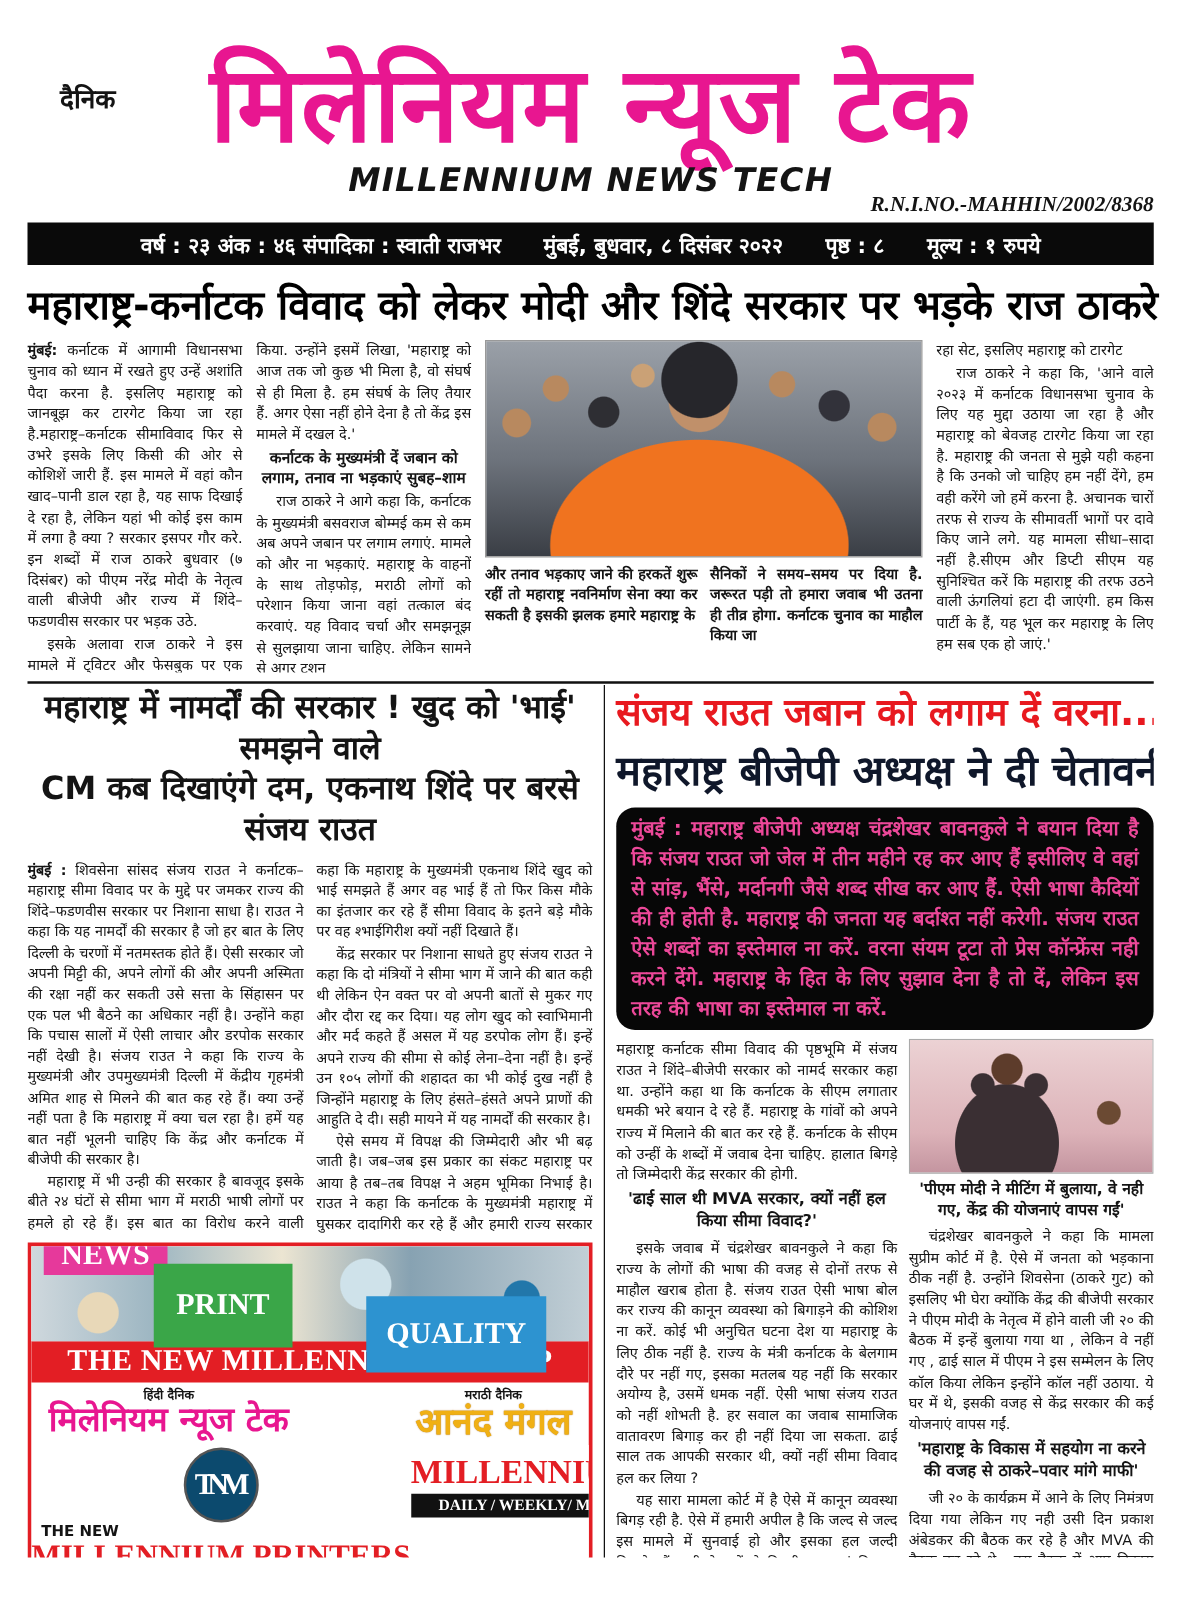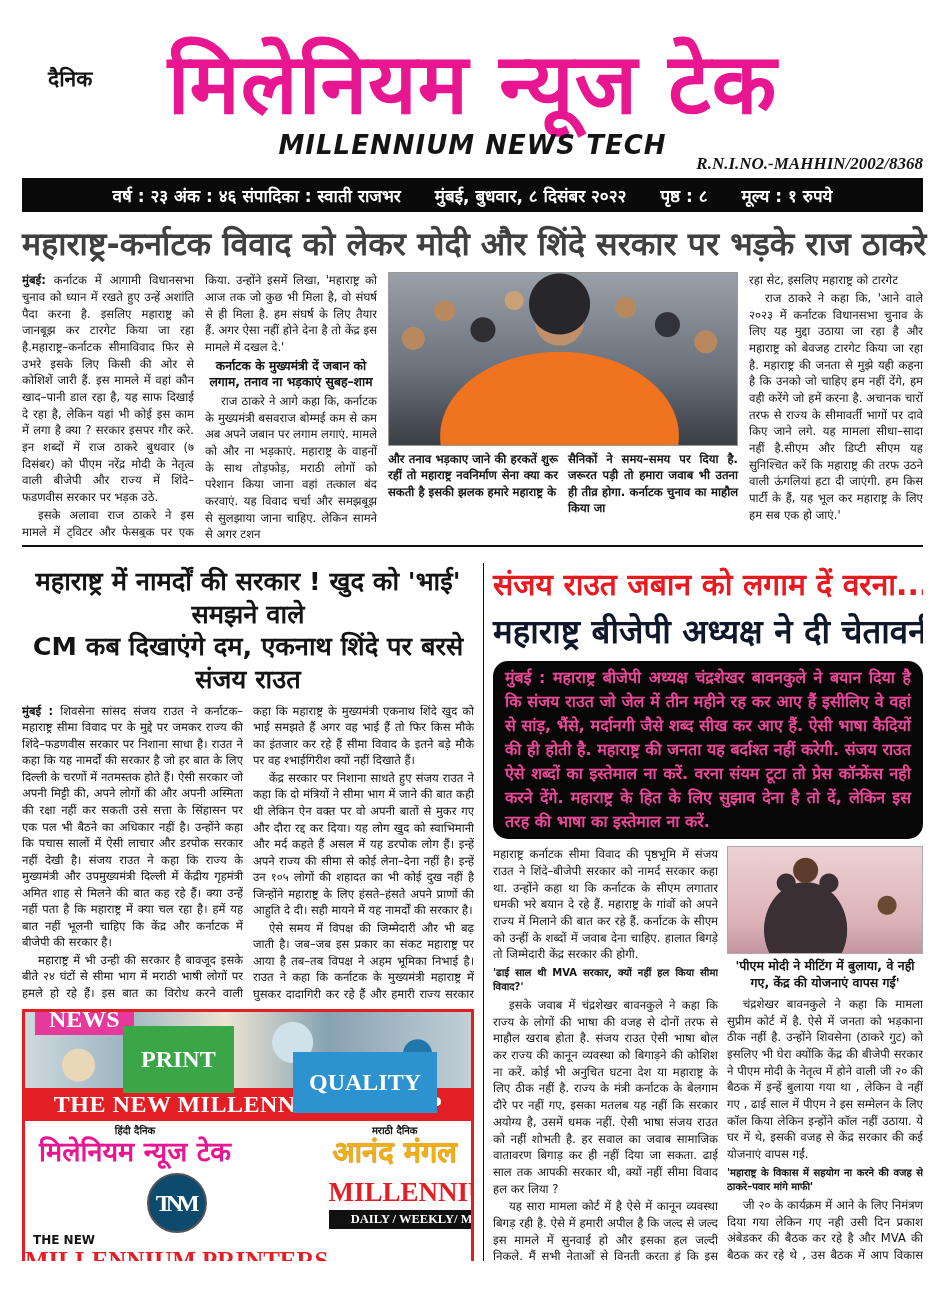--- a/index.html
+++ b/index.html
@@ -25,21 +25,21 @@
     position:absolute; right:0; bottom:-4px; font-family:"Liberation Serif",serif;
     font-weight:700; font-size:17px;
   }
   .info-bar{
     margin-top:8px; background:#0a0a0a; color:#fff; display:flex;
     justify-content:center; gap:34px; align-items:center; height:34px;
     font-size:17px; font-weight:700; white-space:nowrap;
   }
   
   .a1-headline{
-    color:#404040; font-weight:900; font-size:32px; text-align:center;
+    color:#000000; font-weight:900; font-size:32px; text-align:center;
     margin-top:9px; white-space:nowrap; letter-spacing:0px;
   }
   .a1-body{display:flex; gap:11px; margin-top:8px; height:266px; overflow:hidden;}
   .newscol{ text-align:justify; font-size:11.6px; line-height:1.44; overflow:hidden;}
   .newscol p{margin:0 0 1px 0; text-indent:16px;}
   .newscol p.noindent{text-indent:0;}
   .a1-c1{flex:0 0 172px;}
   .a1-c2{flex:0 0 172px;}
   .a1-photo-wrap{flex:0 0 350px;}
   .a1-c3{flex:1;}
@@ -57,21 +57,21 @@
       radial-gradient(circle at 80% 30%, #32323a 0 12px, rgba(0,0,0,0) 13px),
       radial-gradient(circle at 91% 40%, #b8895f 0 11px, rgba(0,0,0,0) 12px),
       radial-gradient(circle at 36% 16%, #caa176 0 9px, rgba(0,0,0,0) 10px),
       linear-gradient(180deg,#9aa0a8 0%,#6d737c 55%,#3a3e45 100%);
   }
   .a1-captions{display:flex; gap:10px; margin-top:5px;}
   .a1-captions div{flex:1; font-size:11.6px; line-height:1.4; text-align:justify; font-weight:600;}
   
   .rule{border:0; border-top:2px solid #111; margin:7px 0 0 0;}
   
-  .bottom{display:flex; margin-top:16px; height:698px;}
+  .bottom{display:flex; margin-top:1px; height:698px;}
   .half-left{flex:0 0 452px; padding-right:9px; border-right:1.5px solid #111; overflow:hidden;}
   .half-right{flex:1; padding-left:9px; overflow:hidden;}
   
   .a2-headline{
     font-weight:900; font-size:25.5px; line-height:1.28; text-align:center; margin-top:2px;
   }
   .a2-body{display:flex; gap:10px; margin-top:7px; height:300px; overflow:hidden;}
   .a2-body .newscol{flex:1; font-size:11.5px;}
   
   .ad-box{
@@ -131,21 +131,21 @@
     height:106px; border:1px solid #aaa;
     background:
       radial-gradient(circle at 40% 22%, #5d3c2b 0 12px, rgba(0,0,0,0) 13px),
       radial-gradient(ellipse 42px 48px at 40% 78%, #3a2f33 0 98%, rgba(0,0,0,0) 100%),
       radial-gradient(circle at 30% 34%, #3a2f33 0 9px, rgba(0,0,0,0) 10px),
       radial-gradient(circle at 52% 34%, #3a2f33 0 9px, rgba(0,0,0,0) 10px),
       radial-gradient(circle at 82% 55%, #6b4a33 0 9px, rgba(0,0,0,0) 10px),
       linear-gradient(180deg,#ecd2d4 0%,#dcb2b8 70%,#c495a0 100%);
   }
   .a3-photo-caption{font-weight:800; text-align:center; font-size:12.5px; line-height:1.35; margin:4px 0;}
-  .a3-subhead{font-weight:800; font-size:10px; line-height:1.4; margin:3px 0;}
+  .a3-subhead{font-weight:800; text-align:center; font-size:13px; line-height:1.4; margin:3px 0;}
 </style>
 </head>
 <body>
 
 <div class="page">
 
   <div class="masthead">
     <div class="daily-tag">दैनिक</div>
     <div class="masthead-title">मिलेनियम न्यूज टेक</div>
     <div class="masthead-subrow">
@@ -163,21 +163,21 @@
   <div>
     <div class="a1-headline">महाराष्ट्र-कर्नाटक विवाद को लेकर मोदी और शिंदे सरकार पर भड़के राज ठाकरे</div>
     <div class="a1-body">
       <div class="newscol a1-c1">
         <p class="noindent"><b>मुंबई:</b><span> कर्नाटक में आगामी विधानसभा चुनाव को ध्यान में रखते हुए उन्हें अशांति पैदा करना है. इसलिए महाराष्ट्र को जानबूझ कर टारगेट किया जा रहा है.महाराष्ट्र–कर्नाटक सीमाविवाद फिर से उभरे इसके लिए किसी की ओर से कोशिशें जारी हैं. इस मामले में वहां कौन खाद–पानी डाल रहा है, यह साफ दिखाई दे रहा है, लेकिन यहां भी कोई इस काम में लगा है क्या ? सरकार इसपर गौर करे. इन शब्दों में राज ठाकरे बुधवार (७ दिसंबर) को पीएम नरेंद्र मोदी के नेतृत्व वाली बीजेपी और राज्य में शिंदे–फडणवीस सरकार पर भड़क उठे.</span></p>
         <p>इसके अलावा राज ठाकरे ने इस मामले में ट्विटर और फेसबुक पर एक पोस्ट भी</p>
       </div>
       <div class="newscol a1-c2">
         <p class="noindent">किया. उन्होंने इसमें लिखा, 'महाराष्ट्र को आज तक जो कुछ भी मिला है, वो संघर्ष से ही मिला है. हम संघर्ष के लिए तैयार हैं. अगर ऐसा नहीं होने देना है तो केंद्र इस मामले में दखल दे.'</p>
         <div class="colsubhead">कर्नाटक के मुख्यमंत्री दें जबान को लगाम, तनाव ना भड़काएं सुबह–शाम</div>
-        <p>राज ठाकरे ने आगे कहा कि, कर्नाटक के मुख्यमंत्री बसवराज बोम्मई कम से कम अब अपने जबान पर लगाम लगाएं. मामले को और ना भड़काएं. महाराष्ट्र के वाहनों के साथ तोड़फोड़, मराठी लोगों को परेशान किया जाना वहां तत्काल बंद करवाएं. यह विवाद चर्चा और समझबूझ से सुलझाया जाना चाहिए. लेकिन सामने से अगर टशन</p>
+        <p>राज ठाकरे ने आगे कहा कि, कर्नाटक के मुख्यमंत्री बसवराज बोम्मई कम से कम अब अपने जबान पर लगाम लगाएं. मामले को और ना भड़काएं. महाराष्ट्र के वाहनों के साथ तोड़फोड़, मराठी लोगों को परेशान किया जाना वहां तत्काल बंद करवाएं. यह विवाद चर्चा और समझनूझ से सुलझाया जाना चाहिए. लेकिन सामने से अगर टशन</p>
       </div>
       <div class="a1-photo-wrap">
         <div class="photo1"></div>
         <div class="a1-captions">
           <div>और तनाव भड़काए जाने की हरकतें शुरू रहीं तो महाराष्ट्र नवनिर्माण सेना क्या कर सकती है इसकी झलक हमारे महाराष्ट्र के</div>
           <div>सैनिकों ने समय–समय पर दिया है. जरूरत पड़ी तो हमारा जवाब भी उतना ही तीव्र होगा. कर्नाटक चुनाव का माहौल किया जा</div>
         </div>
       </div>
       <div class="newscol a1-c3">
         <p class="noindent">रहा सेट, इसलिए महाराष्ट्र को टारगेट</p>

